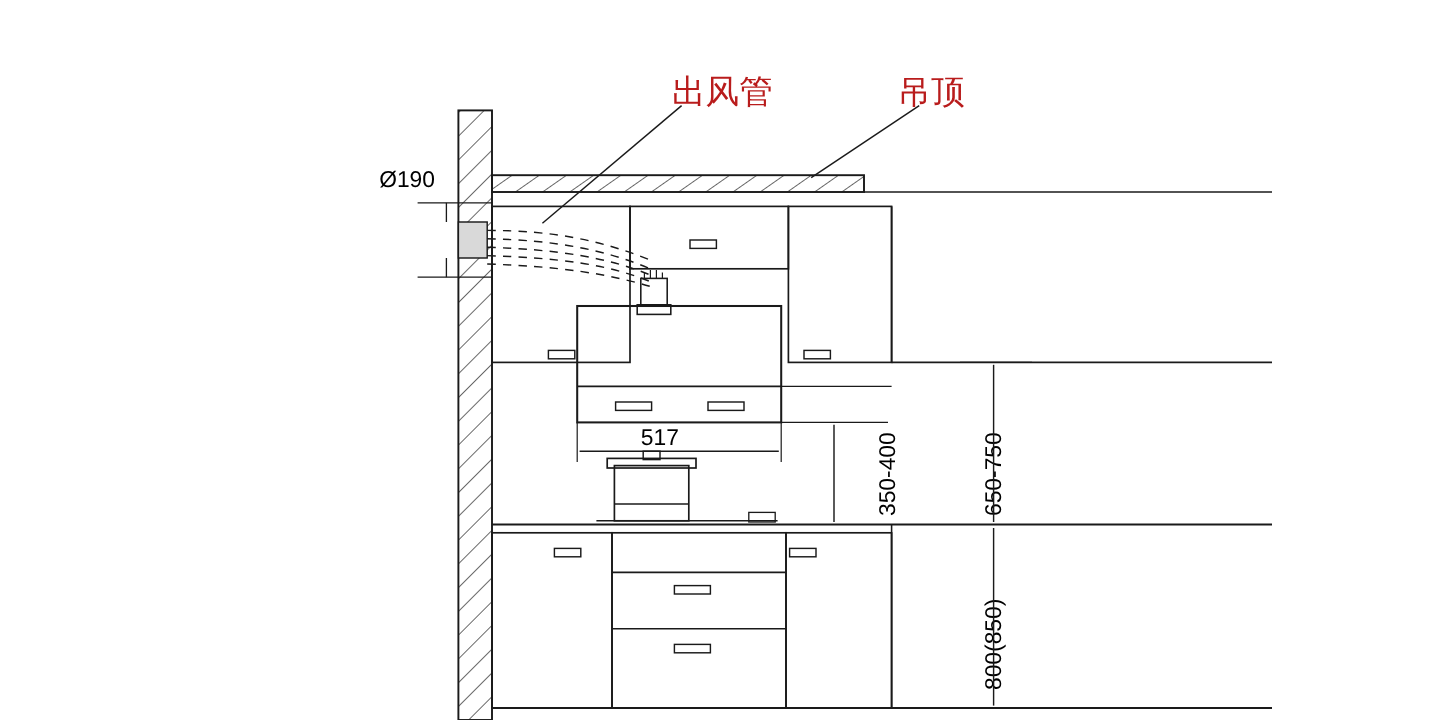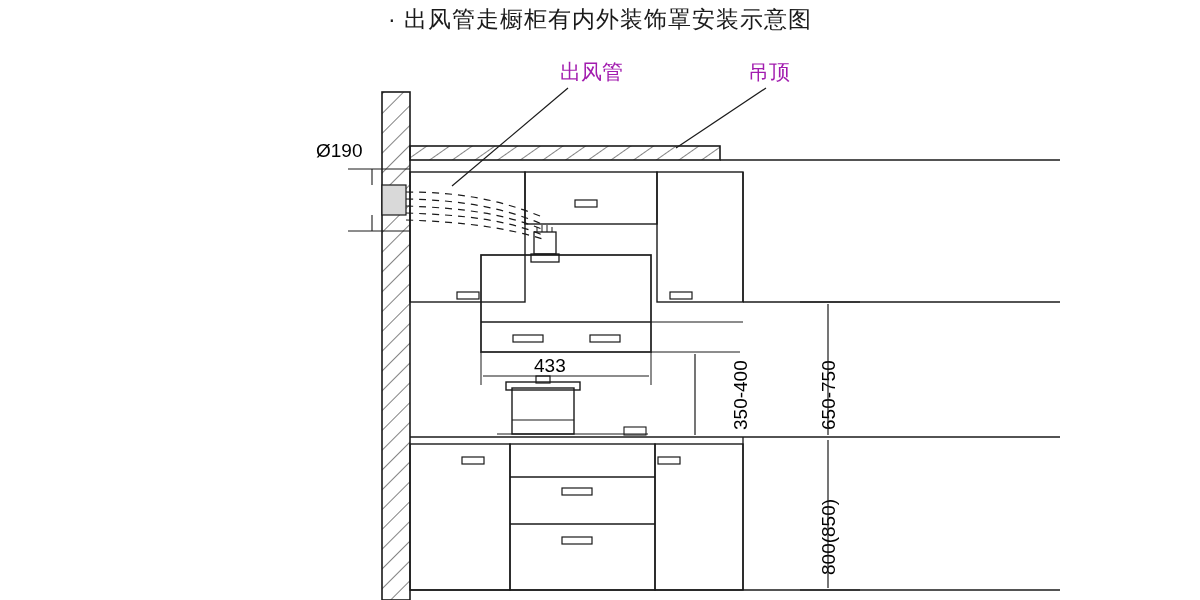--- a/index.html
+++ b/index.html
@@ -27,22 +27,22 @@
     top: 4px;
     width: 1200px;
     text-align: center;
     font-size: 23px;
     letter-spacing: 1px;
     color: #1a1a1a;
     white-space: nowrap;
   }
   .lbl {
     position: absolute;
-    font-size: 21px;
-    color: #a21caf;
+    font-size: 28px;
+    color: #b91c1c;
     white-space: nowrap;
   }
   .dim {
     position: absolute;
     font-size: 19px;
     color: #000;
     white-space: nowrap;
   }
   .vert {
     position: absolute;
@@ -52,26 +52,25 @@
     transform-origin: 0 0;
     transform: rotate(-90deg);
   }
   svg { position: absolute; left: 0; top: 0; }
 </style>
 </head>
 <body>
 
 <div id="stage">
 
-  <div class="title">· 出风管走橱柜有内外装饰罩安装示意图</div>
 
   <div class="lbl" style="left:560px; top:58px;">出风管</div>
   <div class="lbl" style="left:748px; top:58px;">吊顶</div>
   <div class="dim" style="left:316px; top:140px;">Ø190</div>
-  <div class="dim" style="left:534px; top:355px;">433</div>
+  <div class="dim" style="left:534px; top:355px;">517</div>
 
   <div class="vert" style="left:730px; top:430px;">350-400</div>
   <div class="vert" style="left:818px; top:430px;">650-750</div>
   <div class="vert" style="left:818px; top:575px;">800(850)</div>
 
   <svg width="1200" height="600" viewBox="0 0 1200 600">
     <defs>
       <marker id="arrH" markerWidth="10" markerHeight="8" refX="9" refY="4" orient="auto">
         <path d="M0,0 L10,4 L0,8 z" fill="#1a1a1a"></path>
       </marker>

